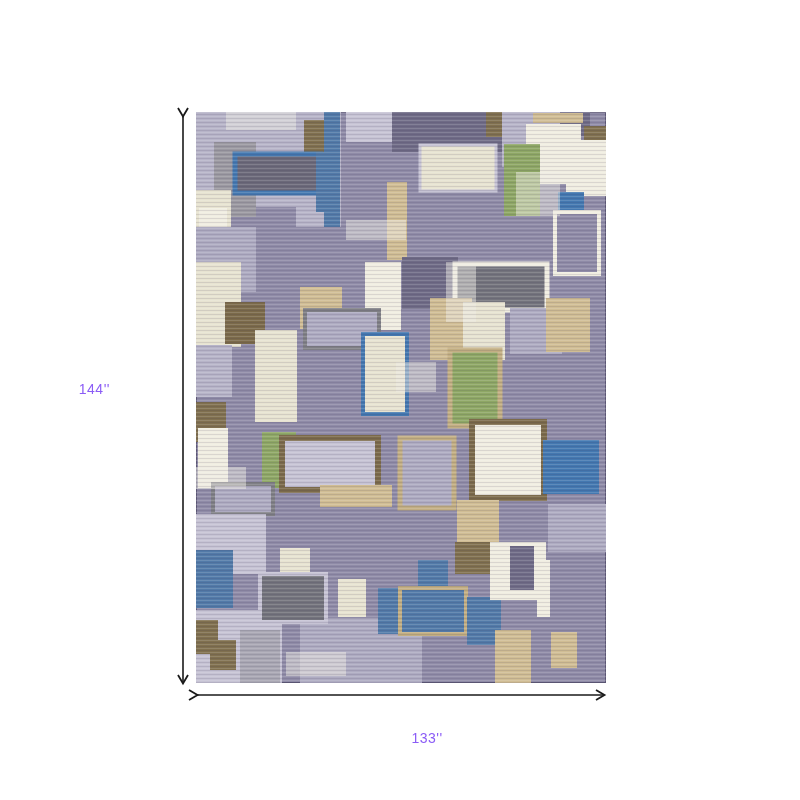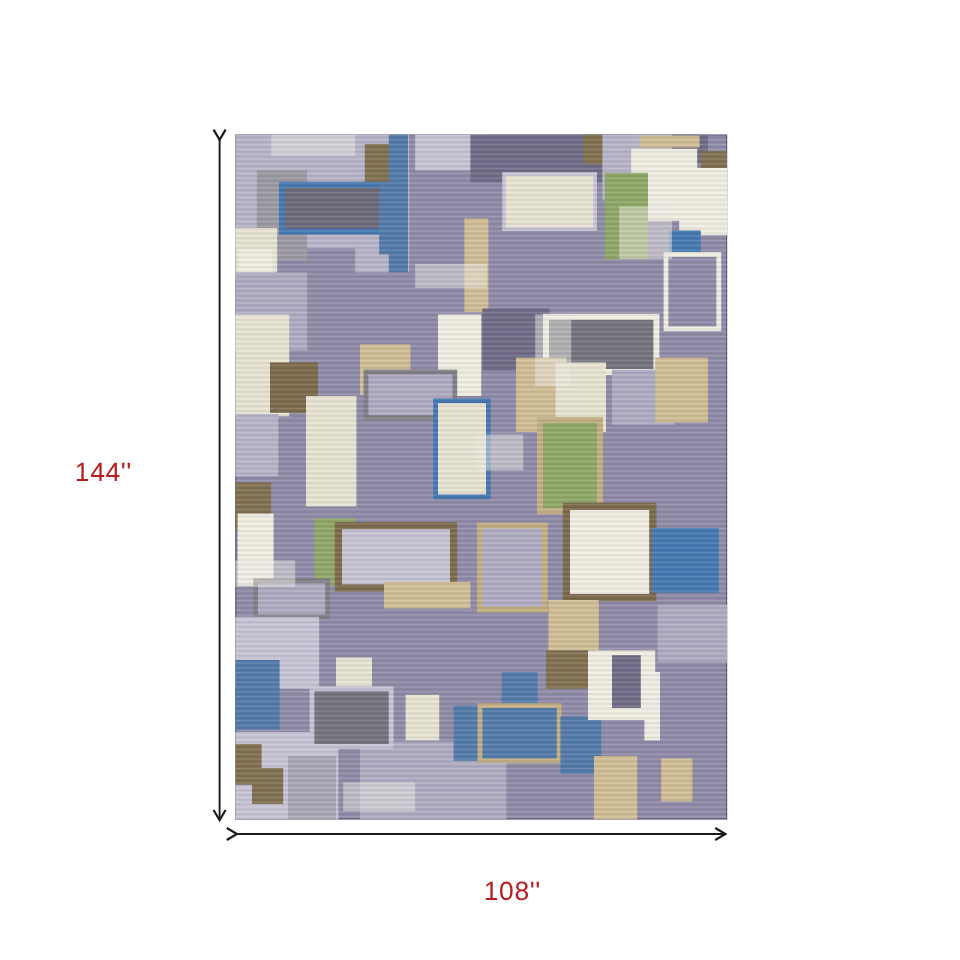--- a/index.html
+++ b/index.html
@@ -15,22 +15,22 @@
     background: #ffffff;
     overflow: hidden;
   }
   #scene {
     position: absolute;
     left: 0;
     top: 0;
   }
   .dim-label {
     position: absolute;
-    color: #b91c1c;
-    font-size: 22px;
+    color: #8b5cf6;
+    font-size: 14px;
     letter-spacing: 0.5px;
     text-align: center;
     user-select: none;
   }
   #height-label {
     left: 52px;
     top: 381px;
     width: 58px;
     text-align: right;
   }
@@ -148,15 +148,15 @@
       <line x1="183" y1="116" x2="183" y2="683" stroke="#1a1a1a" stroke-width="1.6" marker-start="url(#arrowhead)" marker-end="url(#arrowhead)"></line>
     </g>
 
     <g>
       <line x1="197" y1="695" x2="604" y2="695" stroke="#1a1a1a" stroke-width="1.6" marker-start="url(#arrowhead)" marker-end="url(#arrowhead)"></line>
     </g>
   </svg>
 
   <div id="height-label" class="dim-label">144''</div>
 
-  <div id="width-label" class="dim-label">108''</div>
+  <div id="width-label" class="dim-label">133''</div>
 
 </div>
 
 </body></html>

